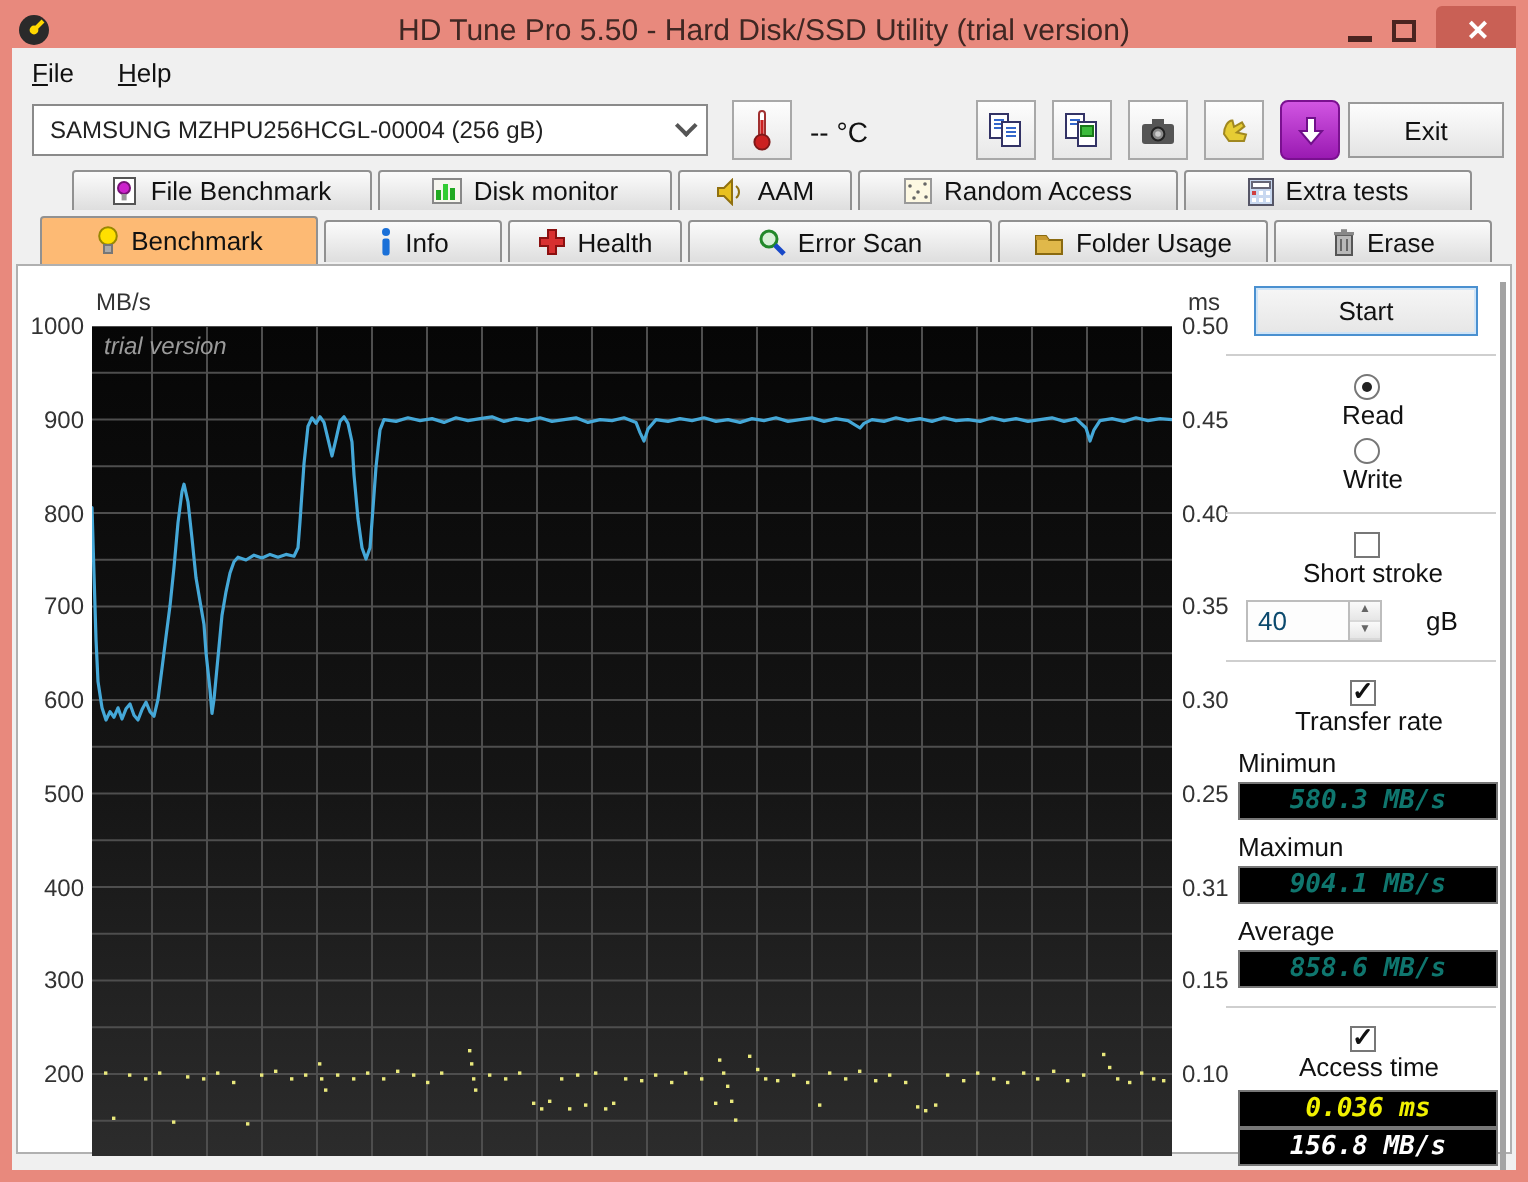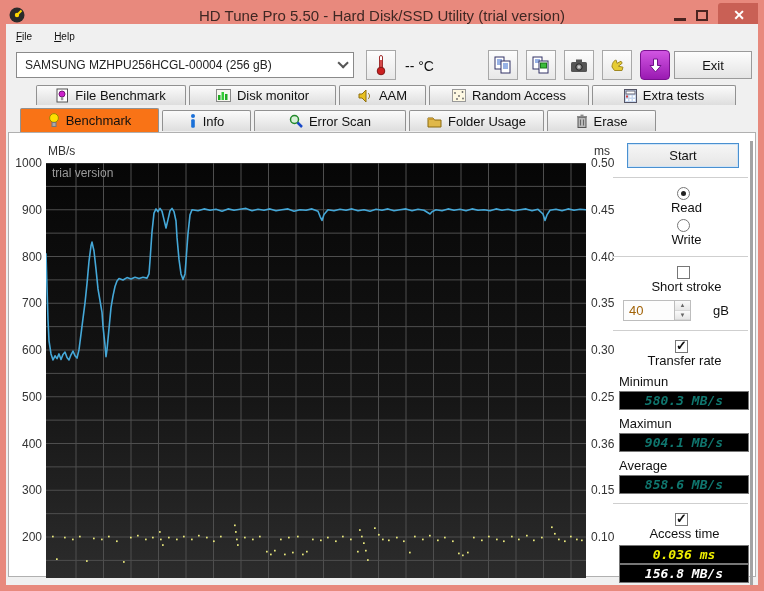--- a/index.html
+++ b/index.html
@@ -11,21 +11,21 @@
     display:flex;align-items:center;padding:0 4px;}
   .app-icon{width:18px;height:18px;margin-left:4px;}
   .title-text{position:absolute;left:0;right:0;text-align:center;font-size:15px;color:#3f2723;}
   .win-controls{position:absolute;right:4px;top:0;height:30px;display:flex;align-items:center;gap:10px;}
   .wc-min{width:12px;height:3px;background:#4a2420;margin-top:8px;}
   .wc-max{width:12px;height:11px;border:2px solid #4a2420;background:transparent;}
   .wc-close{width:42px;height:24px;background:#c96055;border-radius:3px;color:#fff;
     font-size:14px;font-weight:bold;display:flex;align-items:center;justify-content:center;}
   
   .menubar{position:absolute;left:0;top:24px;width:752px;height:24px;background:#f0f0f0;
-    display:flex;align-items:center;gap:22px;padding-left:10px;font-size:10px;color:#111;}
+    display:flex;align-items:center;gap:22px;padding-left:10px;font-size:13px;color:#111;}
   .menu-item span.hot{text-decoration:underline;}
   
   .toolbar{position:absolute;left:0;top:48px;width:752px;height:42px;background:#f0f0f0;}
   .drive-select{position:absolute;left:10px;top:4px;width:338px;height:26px;background:#fff;
     border:1px solid #8a8a8a;font:12px "DejaVu Sans Mono",monospace;color:#222;
     display:flex;align-items:center;padding:0 8px;}
   .drive-select .chev{margin-left:auto;width:8px;height:8px;border-right:2px solid #555;
     border-bottom:2px solid #555;transform:rotate(45deg) translateY(-3px);}
   .tool-btn{position:absolute;top:2px;width:30px;height:30px;background:linear-gradient(#fdfdfd,#e8e8e8);
     border:1px solid #a8a8a8;display:flex;align-items:center;justify-content:center;}
@@ -33,48 +33,48 @@
   .btn-update{background:linear-gradient(#d155e2,#9a1ab2);border-radius:4px;border:1px solid #7a1090;}
   .exit-btn{position:absolute;left:668px;top:3px;width:78px;height:28px;background:linear-gradient(#fdfdfd,#e4e4e4);
     border:1px solid #9a9a9a;font-size:13px;color:#111;display:flex;align-items:center;justify-content:center;}
   
   .tabs-row1{position:absolute;left:30px;top:85px;display:flex;gap:3px;border-radius:10px;}
   .tabs-row2{position:absolute;left:14px;top:110px;display:flex;gap:3px;z-index:3;}
   .tab{height:20px;display:flex;align-items:center;justify-content:center;gap:6px;
     background:linear-gradient(#fbfbfb,#dedede);border:1px solid #919191;border-bottom:none;
     border-radius:2px 2px 0 0;font-size:13px;color:#111;}
   .tabs-row2 .tab{height:21px;}
-  .tab.active{background:#f97316;height:24px;margin-top:-2px;z-index:4;}
+  .tab.active{background:#fdba74;height:24px;margin-top:-2px;z-index:4;}
   
   .main-content{position:absolute;left:2px;top:132px;width:748px;height:445px;background:#fff;
     border:1px solid #b0b0b0;z-index:2;}
   .axis-label{position:absolute;font-size:12px;color:#333;}
   .tick{position:absolute;font-size:12px;color:#333;}
   .tick.left{width:33px;text-align:right;}
   .plot{position:absolute;left:37px;top:30px;width:540px;height:415px;
-    background:linear-gradient(180deg,#060606 0%,#151515 55%,#2c2c2c 100%);}
+    background:linear-gradient(180deg,#060606 0%,#151515 55%,#2c2c2c 100%);font-style:italic;}
   .watermark{position:absolute;left:6px;top:3px;font-size:12px;color:#9a9a9a;z-index:2;}
   
   .side-panel{position:absolute;left:602px;top:8px;width:142px;border-right:3px solid #a3a3a3;
     font-size:13px;color:#111;}
   .start-btn{margin:2px 0 0 16px;width:112px;height:25px;background:linear-gradient(#f6f6f6,#e6e6e6);
     border:1px solid #4a90d0;box-shadow:0 0 0 1px #cfe4f7 inset;font-size:13px;color:#111;
     display:flex;align-items:center;justify-content:center;}
   .sep{height:2px;border-top:1px solid #cfcfcf;border-bottom:1px solid #fff;margin:9px 2px 8px 2px;}
   .ctl-row{display:flex;align-items:center;margin:4px 0 4px 12px;flex-direction:column;}
   .radio{width:13px;height:13px;border:1px solid #777;border-radius:50%;background:#fff;
     position:relative;margin-right:6px;flex:none;}
   .radio.checked::after{content:"";position:absolute;left:3px;top:3px;width:5px;height:5px;
     border-radius:50%;background:#222;}
   .cb{width:13px;height:13px;border:1px solid #777;background:#fff;position:relative;
     margin-right:6px;flex:none;}
   .cb.checked::after{content:"✓";position:absolute;left:0px;top:-3px;font-size:13px;
     font-weight:bold;color:#111;}
   .spin-row{display:flex;align-items:center;margin:6px 0 2px 12px;}
-  .spin-box{width:52px;height:21px;border:1px solid #bdbdbd;background:#fdfdfd;color:#a16207;
+  .spin-box{width:52px;height:21px;border:1px solid #bdbdbd;background:#fdfdfd;color:#0c4a6e;
     font-size:13px;display:flex;align-items:center;padding-left:5px;}
   .spin-arrows{display:flex;flex-direction:column;border:1px solid #bdbdbd;border-left:none;height:21px;}
   .spin-arrows div{width:15px;height:10px;background:linear-gradient(#fafafa,#e6e6e6);
     font-size:6px;color:#666;display:flex;align-items:center;justify-content:center;border-bottom:1px solid #d8d8d8;}
   .spin-unit{margin-left:22px;}
   .stat-label{margin:6px 0 2px 8px;}
   .vbox{margin-left:8px;width:130px;height:19px;background:#000;border:1px solid #777;
     color:#0f766e;font:bold italic 13px "DejaVu Sans Mono",monospace;text-align:center;line-height:17px;}
   .vbox.yellow{color:#f0f000;}
   .vbox.white{color:#fff;}
@@ -219,20 +219,26 @@
       </svg>
       <span>Benchmark</span>
     </div>
     <div class="tab" style="width:89px;">
       <svg class="icon-svg" width="8" height="14" viewBox="0 0 8 14">
         <circle cx="4" cy="2" r="2" fill="#1a70d8"></circle>
           <rect x="2.2" y="5.2" width="3.6" height="8.5" rx="1.2" fill="#1a70d8"></rect>
       </svg>
       <span>Info</span>
     </div>
+    <div class="tab" style="width:87px;">
+      <svg class="icon-svg" width="14" height="14" viewBox="0 0 14 14">
+        <path d="M5 1h4v4h4v4H9v4H5V9H1V5h4z" fill="#d83030" stroke="#8a1010"></path>
+      </svg>
+      <span>Health</span>
+    </div>
     <div class="tab" style="width:152px;">
       <svg class="icon-svg" width="14" height="14" viewBox="0 0 14 14">
         <circle cx="5.5" cy="5.5" r="4" fill="#d8f0d8" stroke="#22882a" stroke-width="1.5"></circle>
         <line x1="8.5" y1="8.5" x2="13" y2="13" stroke="#1848c8" stroke-width="2.5"></line>
       </svg>
       <span>Error Scan</span>
     </div>
     <div class="tab" style="width:135px;">
       <svg class="icon-svg" width="15" height="13" viewBox="0 0 15 13">
         <path d="M1 3h5l1.5 2H14v7H1z" fill="#e0b84a" stroke="#8a6a10"></path>
@@ -266,21 +272,21 @@
         <div class="tick left" style="left: 0px; top: 350.25px;">300</div>
         <div class="tick left" style="left: 0px; top: 397px;">200</div>
       </div>
     <div id="right-ticks">
         <div class="tick" style="left: 582px; top: 23px;">0.50</div>
         <div class="tick" style="left: 582px; top: 69.75px;">0.45</div>
         <div class="tick" style="left: 582px; top: 116.5px;">0.40</div>
         <div class="tick" style="left: 582px; top: 163.25px;">0.35</div>
         <div class="tick" style="left: 582px; top: 210px;">0.30</div>
         <div class="tick" style="left: 582px; top: 256.75px;">0.25</div>
-        <div class="tick" style="left: 582px; top: 303.5px;">0.36</div>
+        <div class="tick" style="left: 582px; top: 303.5px;">0.31</div>
         <div class="tick" style="left: 582px; top: 350.25px;">0.15</div>
         <div class="tick" style="left: 582px; top: 397px;">0.10</div>
       </div>
 
     <div class="plot">
       <div class="watermark">trial version</div>
       <svg id="plot-svg" width="540" height="415" style="position:absolute;left:0;top:0;">
           <line x1="0" y1="0" x2="540" y2="0" stroke="#4e4e4e" stroke-width="1"></line>
           <line x1="0" y1="23.375" x2="540" y2="23.375" stroke="#4e4e4e" stroke-width="1"></line>
           <line x1="0" y1="46.75" x2="540" y2="46.75" stroke="#4e4e4e" stroke-width="1"></line>

